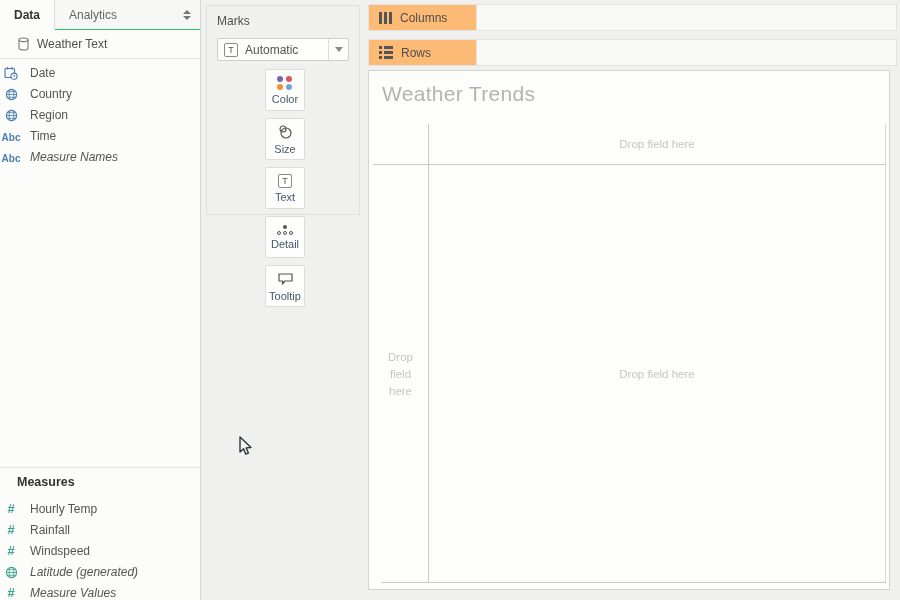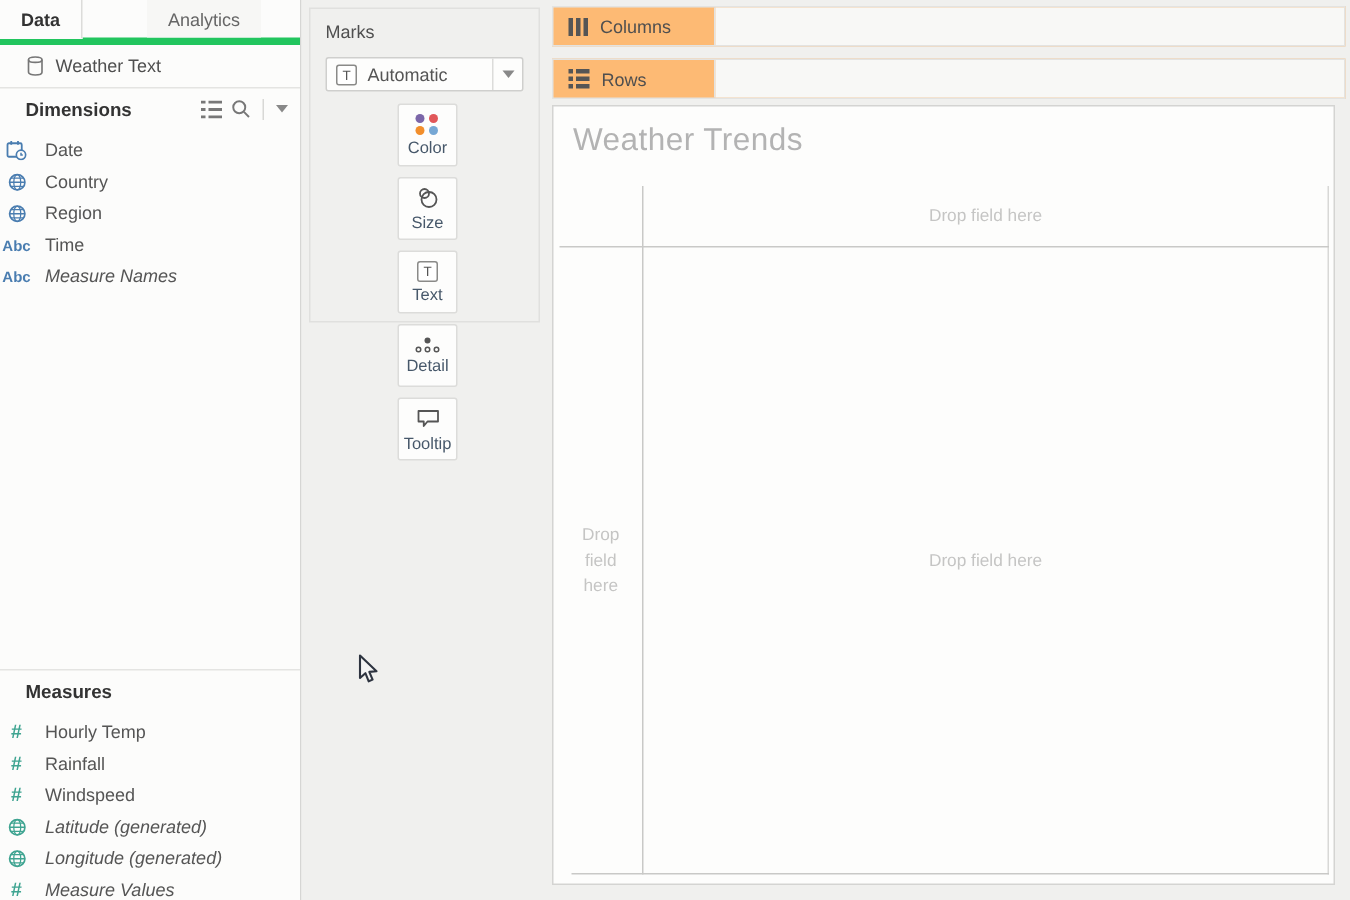--- a/index.html
+++ b/index.html
@@ -9,21 +9,21 @@
     background:#f0f0ee; color:#444; position:relative;
     font-size:12px;
   }
 
   
   .left-panel {
     position:absolute; left:0; top:0; width:201px; height:600px;
     background:#fcfcfb; border-right:1px solid #d6d6d4;
     display:flex; flex-direction:column;
   }
-  .tab-row { display:flex; height:30px; border-bottom:5px solid #22c55e;gap:43px; }
+  .tab-row { display:flex; height:30px; border-bottom:1px solid #22c55e; }
   .tab { display:flex; align-items:center; padding:0 14px; cursor:pointer; }
   .tab-active {
     font-weight:bold; color:#333; background:#fcfcfb;
     border-right:1px solid #dcdcda; margin-bottom:-1px; border-bottom:1px solid #fcfcfb;
   }
   .tab-inactive { color:#666; background:#f7f7f5; flex:1; }
   .tab-sort { width:26px; display:flex; flex-direction:column; align-items:center; justify-content:center; gap:2px; background:#f7f7f5; cursor:pointer; }
   .tri-up { width:0; height:0; border-left:4px solid transparent; border-right:4px solid transparent; border-bottom:4px solid #777; }
   .tri-down { width:0; height:0; border-left:4px solid transparent; border-right:4px solid transparent; border-top:4px solid #777; }
 
@@ -143,42 +143,20 @@
   </div>
 
   <div class="connection-row">
     <svg width="13" height="14" viewBox="0 0 13 14">
       <path d="M2 2.8 C2 1.7 4 1 6.5 1 C9 1 11 1.7 11 2.8 V11.2 C11 12.3 9 13 6.5 13 C4 13 2 12.3 2 11.2 Z" fill="none" stroke="#777" stroke-width="1.1"></path>
       <path d="M2 2.8 C2 3.9 4 4.6 6.5 4.6 C9 4.6 11 3.9 11 2.8" fill="none" stroke="#777" stroke-width="1.1"></path>
     </svg>
     <span>Weather Text</span>
   </div>
 
-  <div class="section-header">
-    <span>Dimensions</span>
-    <span class="spacer"></span>
-    <span class="hdr-icons">
-      <svg width="14" height="12" viewBox="0 0 14 12">
-        <g fill="#777">
-          <rect x="0" y="0" width="3" height="2"></rect>
-            <rect x="5" y="0" width="9" height="2"></rect>
-          <rect x="0" y="5" width="3" height="2"></rect>
-            <rect x="5" y="5" width="9" height="2"></rect>
-          <rect x="0" y="10" width="3" height="2"></rect>
-            <rect x="5" y="10" width="9" height="2"></rect>
-        </g>
-      </svg>
-      <svg width="13" height="13" viewBox="0 0 13 13">
-        <circle cx="5.5" cy="5.5" r="4" fill="none" stroke="#777" stroke-width="1.3"></circle>
-        <line x1="8.6" y1="8.6" x2="12" y2="12" stroke="#777" stroke-width="1.3"></line>
-      </svg>
-      <span class="hdr-sep"></span>
-      <span class="caret"></span>
-    </span>
-  </div>
 
   <div class="field-list">
     <div class="field-item">
       <span class="icon-cell">
         <svg width="14" height="14" viewBox="0 0 14 14">
           <rect x="1" y="2.5" width="9.5" height="9" rx="1" fill="none" stroke="#4a7db0" stroke-width="1.2"></rect>
           <line x1="3.5" y1="1" x2="3.5" y2="3.5" stroke="#4a7db0" stroke-width="1.2"></line>
           <line x1="8" y1="1" x2="8" y2="3.5" stroke="#4a7db0" stroke-width="1.2"></line>
           <circle cx="10" cy="10.2" r="3.1" fill="#fcfcfb" stroke="#4a7db0" stroke-width="1.1"></circle>
           <path d="M10 8.8 v1.5 h1.2" fill="none" stroke="#4a7db0" stroke-width="1"></path>
@@ -243,32 +221,20 @@
         <span class="icon-cell mea-color">
           <svg width="13" height="13" viewBox="0 0 14 14">
             <circle cx="7" cy="7" r="5.5" fill="none" stroke="currentColor" stroke-width="1.2"></circle>
             <ellipse cx="7" cy="7" rx="2.5" ry="5.5" fill="none" stroke="currentColor" stroke-width="0.9"></ellipse>
             <line x1="1.5" y1="7" x2="12.5" y2="7" stroke="currentColor" stroke-width="0.9"></line>
             <line x1="2.4" y1="4" x2="11.6" y2="4" stroke="currentColor" stroke-width="0.9"></line>
             <line x1="2.4" y1="10" x2="11.6" y2="10" stroke="currentColor" stroke-width="0.9"></line>
           </svg>
         </span>
         <span class="italic">Latitude (generated)</span>
-      </div>
-      <div class="field-item">
-        <span class="icon-cell mea-color">
-          <svg width="13" height="13" viewBox="0 0 14 14">
-            <circle cx="7" cy="7" r="5.5" fill="none" stroke="currentColor" stroke-width="1.2"></circle>
-            <ellipse cx="7" cy="7" rx="2.5" ry="5.5" fill="none" stroke="currentColor" stroke-width="0.9"></ellipse>
-            <line x1="1.5" y1="7" x2="12.5" y2="7" stroke="currentColor" stroke-width="0.9"></line>
-            <line x1="2.4" y1="4" x2="11.6" y2="4" stroke="currentColor" stroke-width="0.9"></line>
-            <line x1="2.4" y1="10" x2="11.6" y2="10" stroke="currentColor" stroke-width="0.9"></line>
-          </svg>
-        </span>
-        <span class="italic">Longitude (generated)</span>
       </div>
       <div class="field-item">
         <span class="icon-cell mea-color num-glyph">#</span>
         <span class="italic">Measure Values</span>
       </div>
     </div>
   </div>
 </div>
 
 <div class="middle-col">

